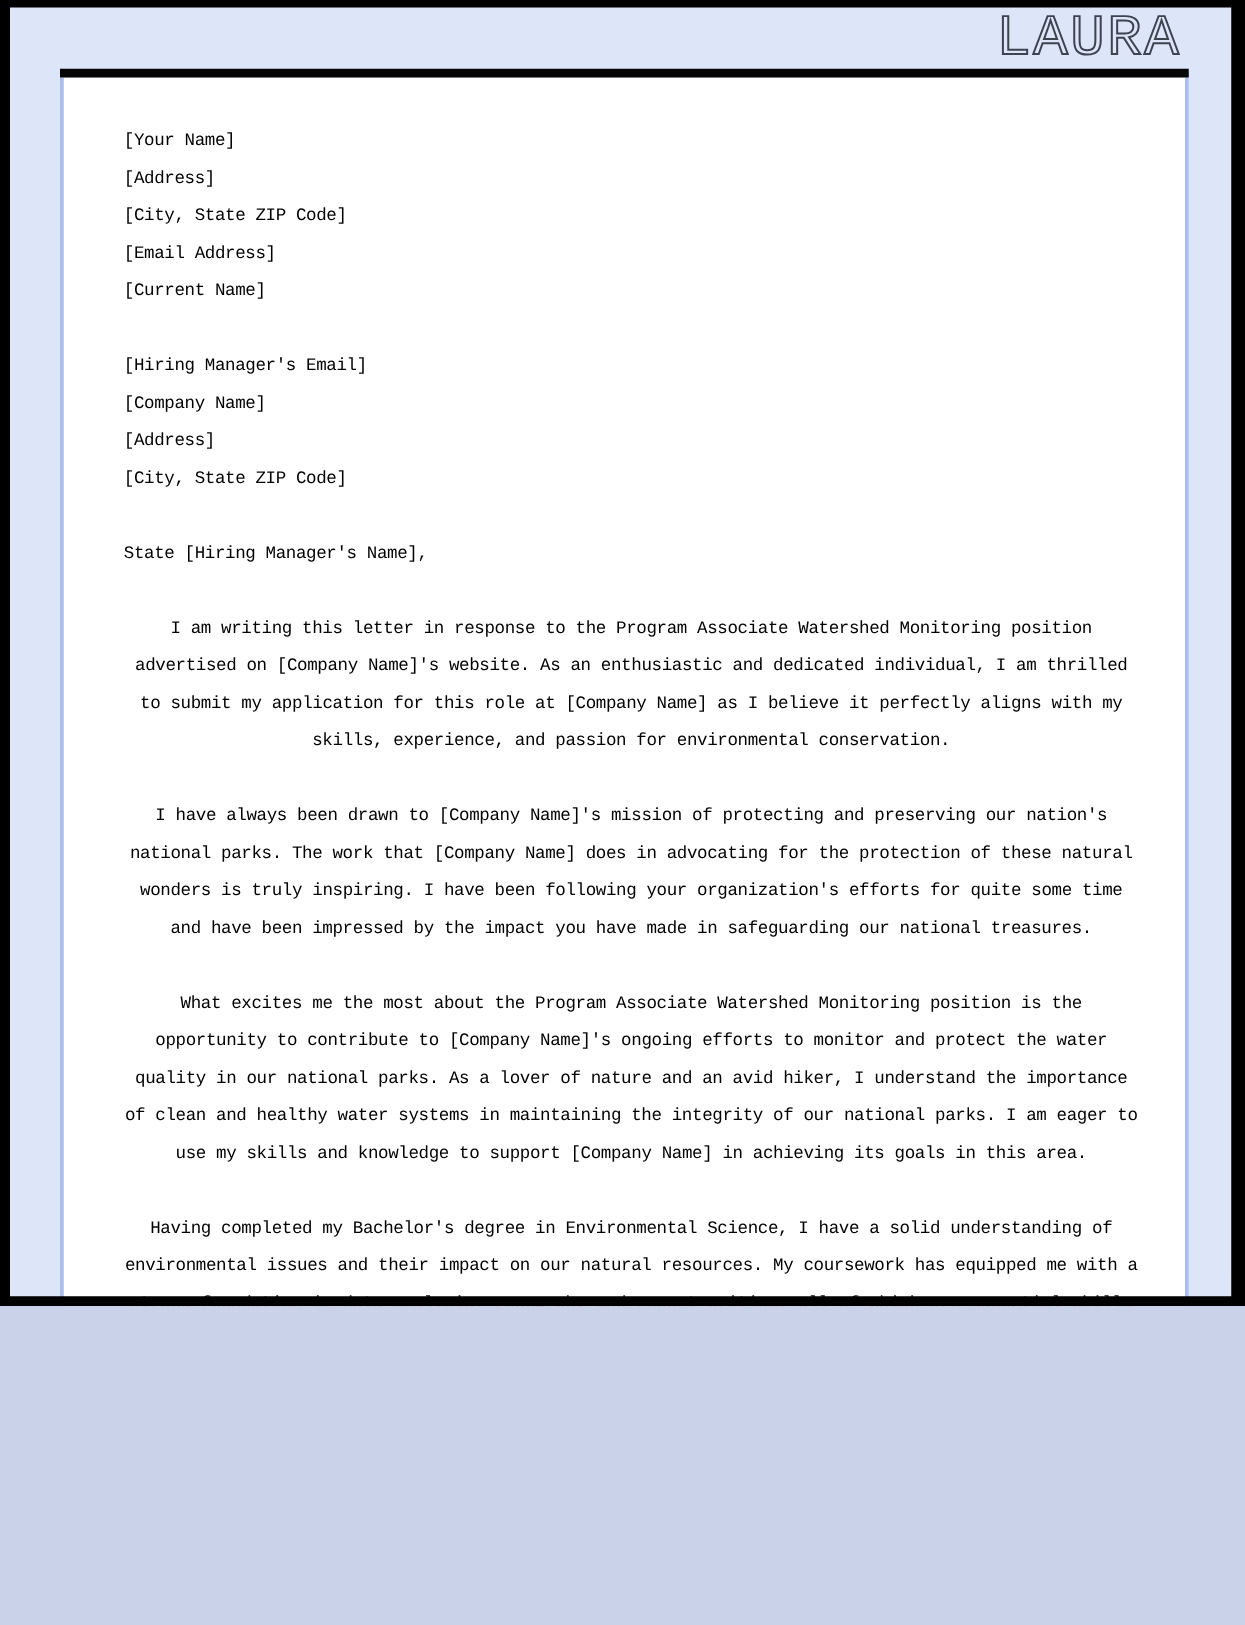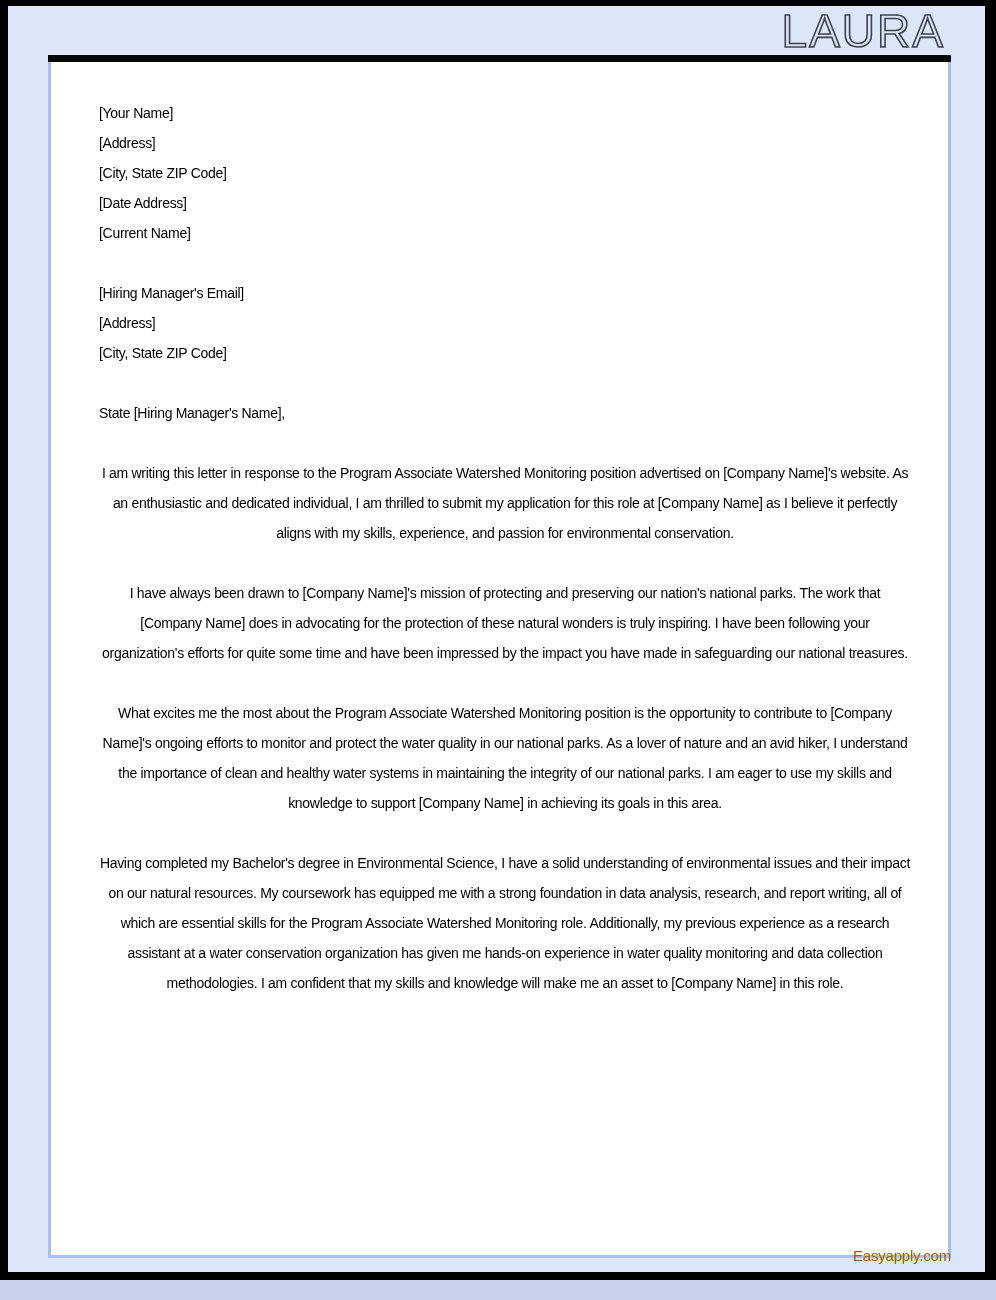--- a/index.html
+++ b/index.html
@@ -1,19 +1,19 @@
 <!DOCTYPE html>
 <html><head>
 <meta charset="utf-8">
 <style>
   html,body { margin:0; padding:0; background:#c9d2e8; }
   .canvas {
-    position:relative; width:996px; height:1280px;
+    position:relative; width:996px; height:1045px;
     background:#dde5f8; overflow:hidden;
-    font-family:Liberation Sans, sans-serif;
+    font-family:Liberation Mono, monospace;
   }
   
   .frame {
     position:absolute; inset:0; z-index:9; pointer-events:none;
     border-style:solid; border-color:#000000;
     border-width:6px 11px 8px 8px;
   }
   
   .sheet {
     position:absolute; left:48px; top:62px; width:903px; height:1196px;
@@ -54,28 +54,29 @@
   <div class="topbar"></div>
 
   <div class="sheet"></div>
 
   <div class="letter">
 
     <div>
       <div>[Your Name]</div>
       <div>[Address]</div>
       <div>[City, State ZIP Code]</div>
-      <div>[Date Address]</div>
+      <div>[Email Address]</div>
       <div>[Current Name]</div>
     </div>
 
     <div class="gap"></div>
 
     <div>
       <div>[Hiring Manager's Email]</div>
+      <div>[Company Name]</div>
       <div>[Address]</div>
       <div>[City, State ZIP Code]</div>
     </div>
 
     <div class="gap"></div>
 
     <div>State [Hiring Manager's Name],</div>
 
     <div class="gap"></div>
 

